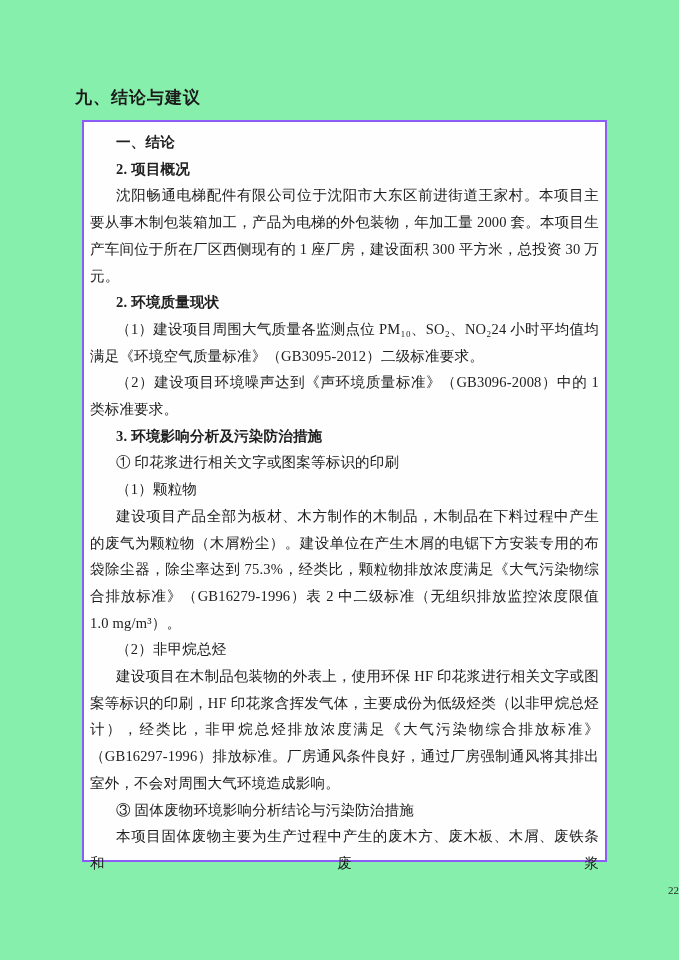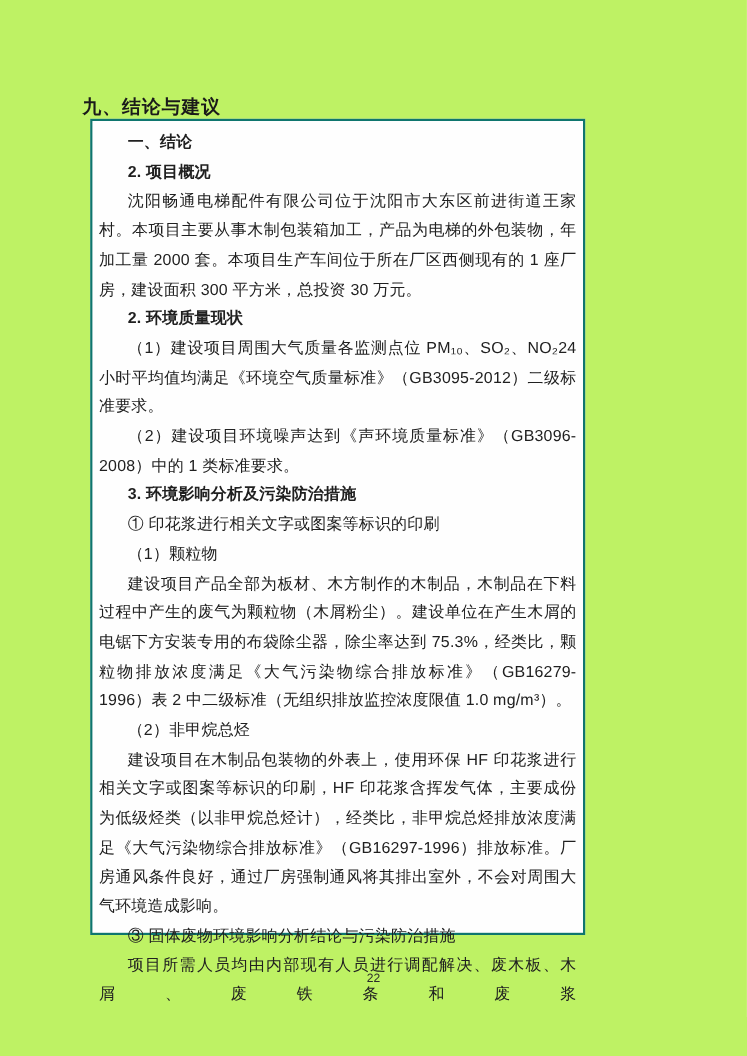--- a/index.html
+++ b/index.html
@@ -4,42 +4,42 @@
 <style>
   html, body {
     margin: 0;
     padding: 0;
     background: #ffffff;
   }
   .page {
     position: relative;
     width: 679px;
     height: 960px;
-    background: #bef264;
-    font-family: Liberation Sans, sans-serif;
+    background: #86efac;
+    font-family: Liberation Serif, serif;
     color: #1f1f1f;
     overflow: hidden;
   }
   .section-title {
     position: absolute;
     left: 75px;
     top: 86px;
     font-size: 17px;
     font-weight: bold;
     letter-spacing: 1px;
     color: #1a1a1a;
   }
   .doc-box {
     position: absolute;
     left: 82px;
-    top: 108px;
-    width: 450px;
+    top: 120px;
+    width: 525px;
     height: 742px;
     box-sizing: border-box;
-    border: 2px solid #0f766e;
+    border: 2px solid #8b5cf6;
     padding: 7px 6px 10px 6px;
     background: #fefefe;
   }
   .blk {
     margin: 0;
     font-size: 14.5px;
     line-height: 26.7px;
     text-align: justify;
     text-justify: inter-ideograph;
     letter-spacing: 0.2px;
@@ -52,21 +52,21 @@
     font-weight: bold;
   }
   .blk.stretch {
     text-align-last: justify;
   }
   .page-number {
     position: absolute;
     top: 884px;
     left: 0;
     width: 100%;
-    text-align: center;
+    text-align: right;
     font-size: 11px;
     color: #2a2a2a;
   }
 </style>
 </head>
 <body>
 
 <div class="page">
 
   <div class="section-title">九、结论与建议</div>
@@ -78,18 +78,18 @@
     <p class="blk h indent">2. 环境质量现状</p>
     <p class="blk indent">（1）建设项目周围大气质量各监测点位 PM₁₀、SO₂、NO₂24 小时平均值均满足《环境空气质量标准》（GB3095-2012）二级标准要求。</p>
     <p class="blk indent">（2）建设项目环境噪声达到《声环境质量标准》（GB3096-2008）中的 1 类标准要求。</p>
     <p class="blk h indent">3. 环境影响分析及污染防治措施</p>
     <p class="blk indent">① 印花浆进行相关文字或图案等标识的印刷</p>
     <p class="blk indent">（1）颗粒物</p>
     <p class="blk indent">建设项目产品全部为板材、木方制作的木制品，木制品在下料过程中产生的废气为颗粒物（木屑粉尘）。建设单位在产生木屑的电锯下方安装专用的布袋除尘器，除尘率达到 75.3%，经类比，颗粒物排放浓度满足《大气污染物综合排放标准》（GB16279-1996）表 2 中二级标准（无组织排放监控浓度限值 1.0 mg/m³）。</p>
     <p class="blk indent">（2）非甲烷总烃</p>
     <p class="blk indent">建设项目在木制品包装物的外表上，使用环保 HF 印花浆进行相关文字或图案等标识的印刷，HF 印花浆含挥发气体，主要成份为低级烃类（以非甲烷总烃计），经类比，非甲烷总烃排放浓度满足《大气污染物综合排放标准》（GB16297-1996）排放标准。厂房通风条件良好，通过厂房强制通风将其排出室外，不会对周围大气环境造成影响。</p>
     <p class="blk indent">③ 固体废物环境影响分析结论与污染防治措施</p>
-    <p class="blk indent stretch">项目所需人员均由内部现有人员进行调配解决、废木板、木屑、废铁条和废浆</p>
+    <p class="blk indent stretch">本项目固体废物主要为生产过程中产生的废木方、废木板、木屑、废铁条和废浆</p>
   </div>
 
   <div class="page-number">22</div>
 
 </div>
 
 </body></html>

